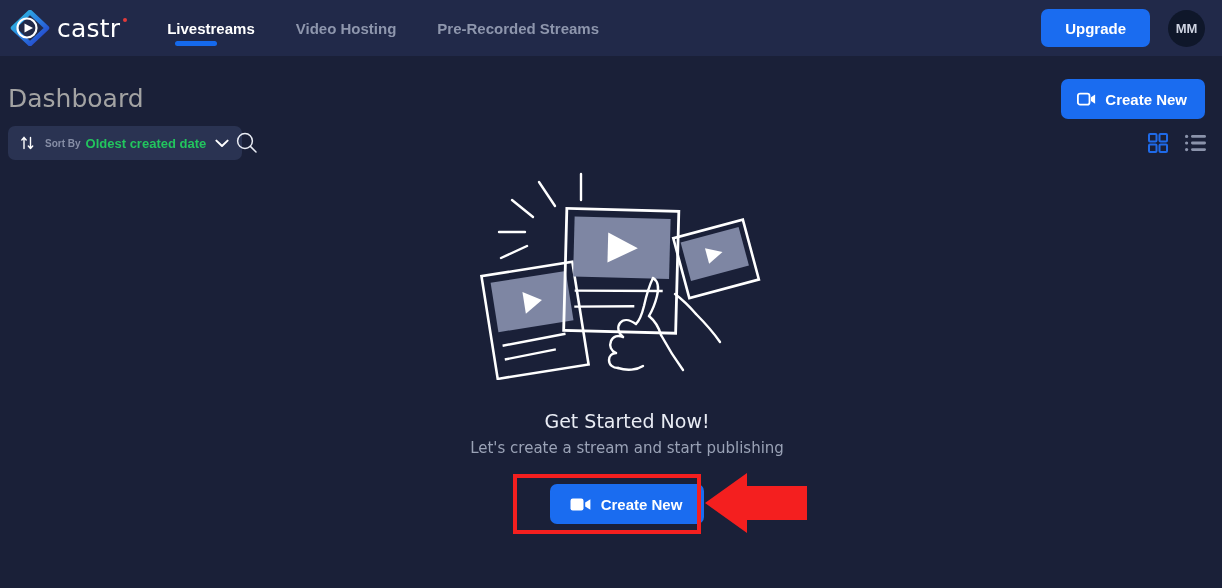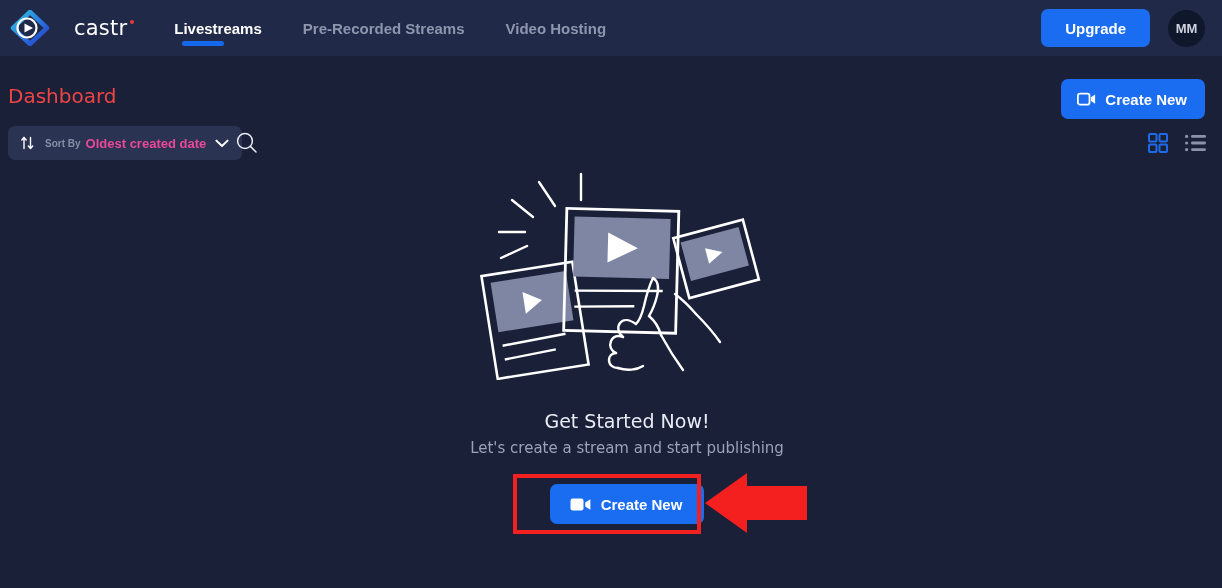--- a/index.html
+++ b/index.html
@@ -13,21 +13,21 @@
 
   
   .topnav {
     position: absolute; left: 0; top: 0; width: 1222px; height: 56px;
     background: #212949;
     display: flex; align-items: center;
   }
   .logo-wrap { display: flex; align-items: center; margin-left: 10px; }
   .logo-mark { width: 40px; height: 36px; flex: 0 0 auto; }
   .logo-word {
-    margin-left: 24px; font-size: 21px; color: #ffffff; letter-spacing: .2px;
+    margin-left: 7px; font-size: 25px; color: #ffffff; letter-spacing: .2px;
     font-weight: 400; position: relative; line-height: 1;
     font-family: "DejaVu Sans", sans-serif;
   }
   .logo-dot {
     position: absolute; right: -7px; top: 2px;
     width: 4px; height: 4px; border-radius: 50%; background: #e23a3a;
   }
 
   .nav-tabs { display: flex; align-items: center; margin-left: 47px; height: 44px; }
   .nav-tab {
@@ -51,40 +51,40 @@
   .avatar {
     width: 37px; height: 37px; border-radius: 50%; background: #0f172a;
     color: #cfd4e2; font-size: 13px; font-weight: bold;
     display: flex; align-items: center; justify-content: center;
     margin-left: 18px; cursor: pointer;
   }
 
   
   .page-title {
     position: absolute; left: 8px; top: 84px;
-    font-size: 20px; color: #ef4444; font-weight: 400;
+    font-size: 25px; color: #a3a3a3; font-weight: 400;
     font-family: "DejaVu Sans", sans-serif;
   }
   .create-new-top {
     position: absolute; right: 17px; top: 79px;
     height: 40px; padding: 0 18px 0 16px;
     background: #1a6cf0; border: none; border-radius: 7px;
     color: #fff; font-size: 15px; font-weight: bold; cursor: pointer;
     display: flex; align-items: center; gap: 9px;
     font-family: "Liberation Sans", sans-serif;
   }
 
   .sortbar {
     position: absolute; left: 8px; top: 126px;
     height: 34px; background: #2a3352; border-radius: 7px;
     display: flex; align-items: center; padding: 0 13px 0 12px; cursor: pointer;
   }
   .sort-icon { width: 15px; height: 16px; margin-right: 10px; }
   .sort-label { font-size: 10px; font-weight: bold; color: #868ea6; }
-  .sort-value { font-size: 13px; font-weight: bold; color: #ec4899; margin-left: 5px; }
+  .sort-value { font-size: 13px; font-weight: bold; color: #22c55e; margin-left: 5px; }
   .sort-chev { margin-left: 9px; display: flex; }
 
   .search-btn {
     position: absolute; left: 234px; top: 130px;
     width: 26px; height: 26px; cursor: pointer;
   }
 
   .view-toggles {
     position: absolute; right: 16px; top: 133px;
     display: flex; align-items: center; gap: 17px;
@@ -143,24 +143,24 @@
       </svg>
       <span class="logo-word">castr<span class="logo-dot"></span></span>
     </div>
 
     <div class="nav-tabs">
       <div class="nav-tab active">
         <span>Livestreams</span>
         <span class="underline"></span>
       </div>
       <div class="nav-tab">
-        <span>Pre-Recorded Streams</span>
+        <span>Video Hosting</span>
       </div>
       <div class="nav-tab">
-        <span>Video Hosting</span>
+        <span>Pre-Recorded Streams</span>
       </div>
     </div>
 
     <div class="nav-right">
       <button class="upgrade-btn">Upgrade</button>
       <div class="avatar">MM</div>
     </div>
   </div>
 
   <div class="page-title">Dashboard</div>

